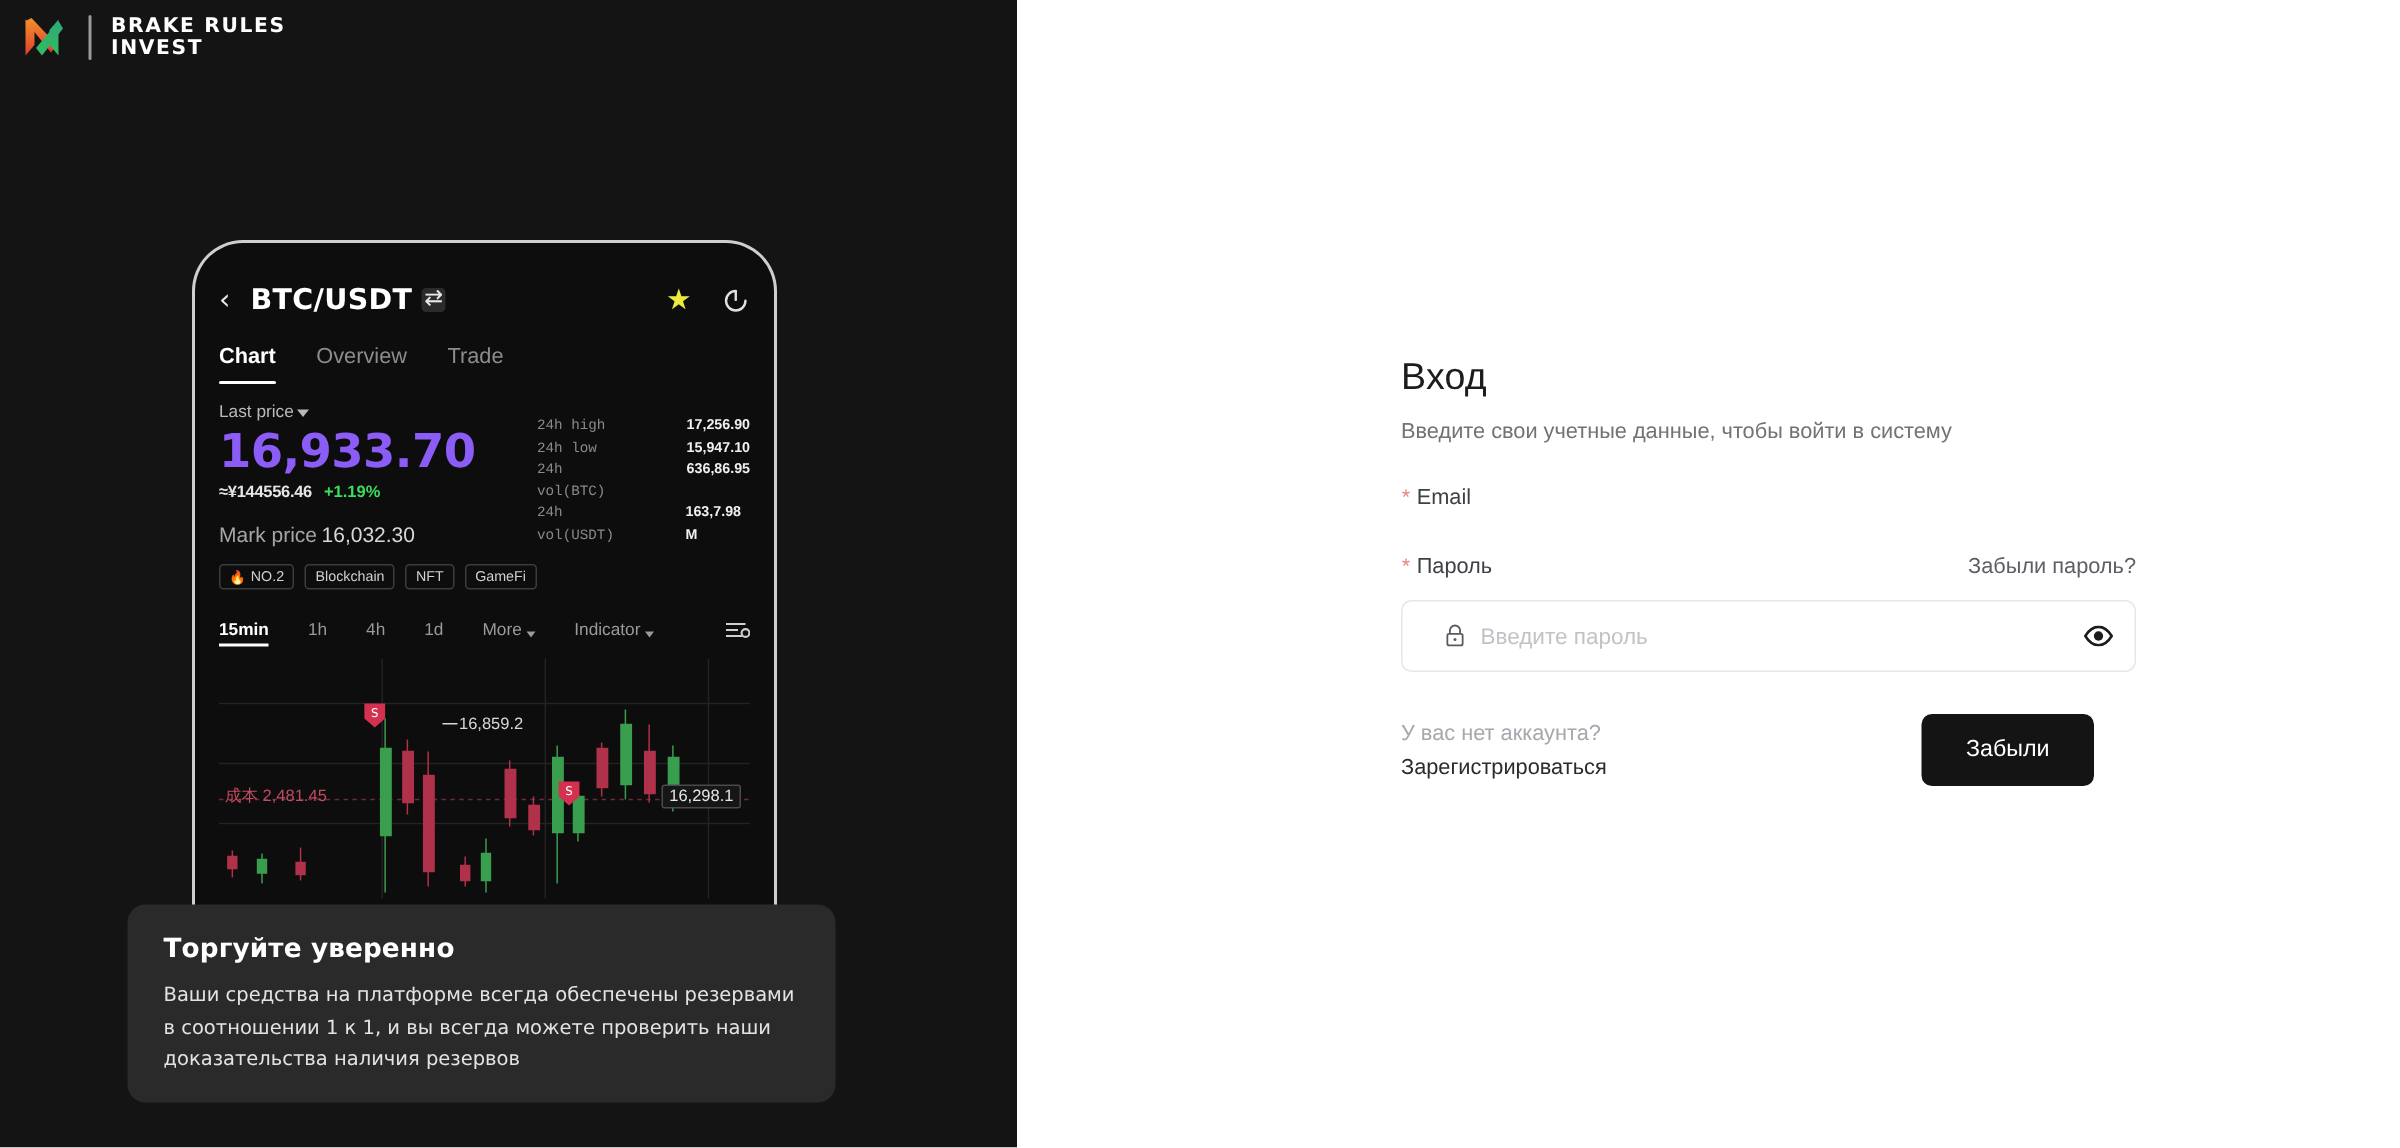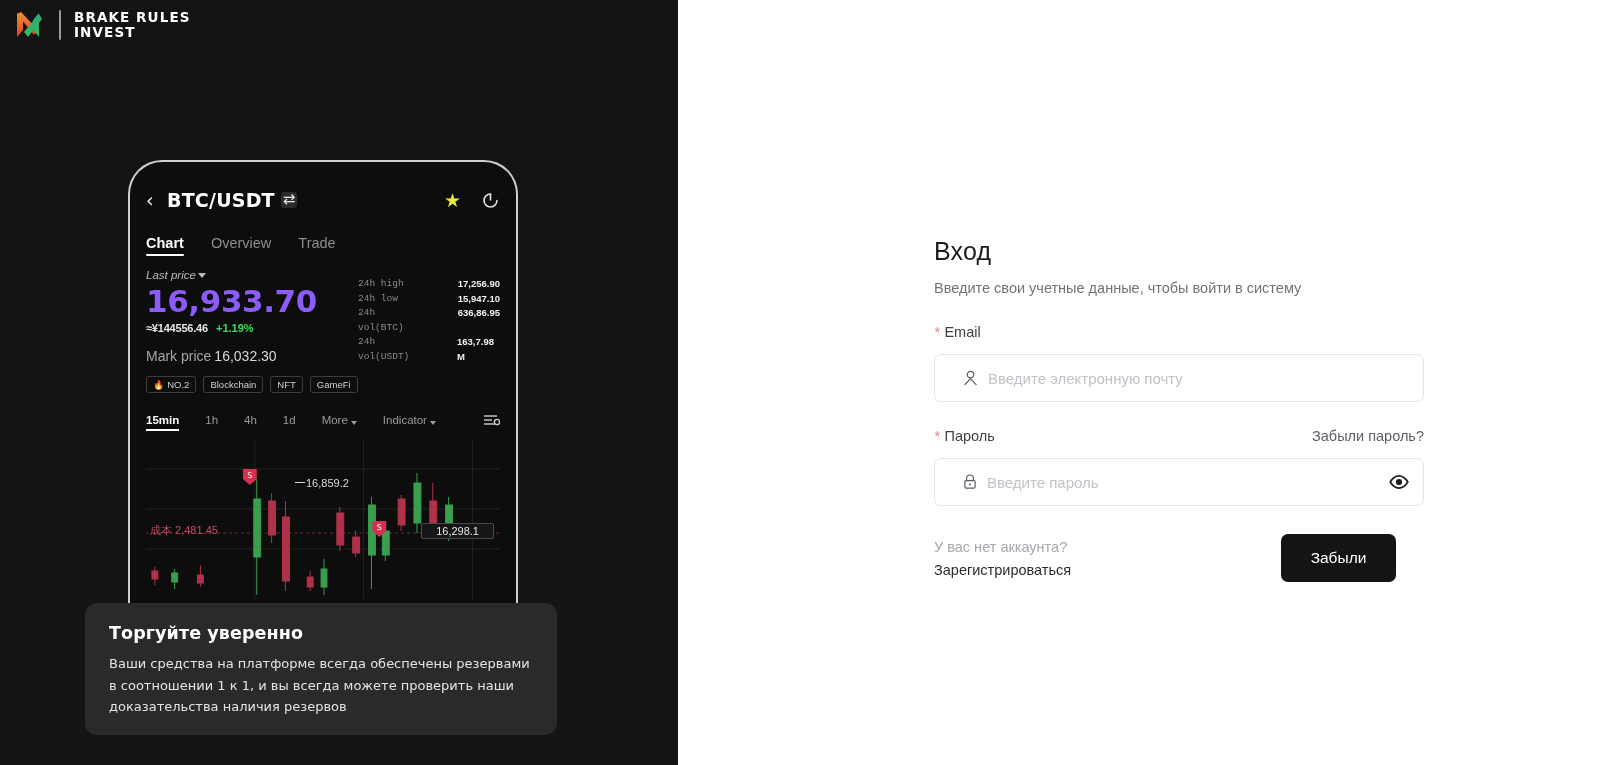--- a/index.html
+++ b/index.html
@@ -105,21 +105,20 @@
     line-height: 14px;
     display: inline-block;
   }
   .ph-top-spacer { flex: 1; }
   .ph-star { color: #ece93f; font-size: 19px; line-height: 1; margin-right: 20px; }
   .ph-refresh { width: 19px; height: 19px; display: block; }
 
   .ph-tabs {
     display: flex;
     gap: 27px;
-    align-items: flex-end;
     margin-top: 4px;
     height: 26px;
   }
   .ph-tab {
     color: #8c8c8c;
     font-size: 14.5px;
     position: relative;
     padding-bottom: 5px;
   }
   .ph-tab.active { color: #ffffff; font-weight: bold; }
@@ -133,21 +132,20 @@
   }
 
   .ph-body { display: flex; margin-top: 13px; }
   .ph-price-col { width: 212px; }
   .ph-lastprice {
     color: #b9b9b9;
     font-size: 11.5px;
     display: flex;
     align-items: center;
     gap: 2px;
-    font-style: italic;
   }
   .caret-down {
     width: 0; height: 0;
     border-left: 4px solid transparent;
     border-right: 4px solid transparent;
     border-top: 5px solid #b9b9b9;
     display: inline-block;
   }
   .ph-bigprice {
     color: #8b5cf6;
@@ -552,21 +550,21 @@
               <path d="M98 30 h14 v10 l-7 6 l-7 -6 z" fill="#d4304f"></path>
               <text x="105" y="39" font-size="8" fill="#ffffff" text-anchor="middle" font-family="DejaVu Sans, sans-serif">S</text>
               <path d="M229 82 h14 v10 l-7 6 l-7 -6 z" fill="#d4304f"></path>
               <text x="236" y="91" font-size="8" fill="#ffffff" text-anchor="middle" font-family="DejaVu Sans, sans-serif">S</text>
             </g>
           </svg>
 
           <div style="position:absolute;left:160px;top:38px;color:#d8d8d8;font-size:11px;">16,859.2</div>
           <div style="position:absolute;left:149px;top:43px;width:10px;height:1px;background:#d8d8d8;"></div>
           <div style="position:absolute;left:4px;top:84px;color:#c24a63;font-size:11px;">成本 2,481.45</div>
-          <div style="position:absolute;right:6px;top:84px;color:#e6e6e6;font-size:11px;border:1px solid #4a4a4a;border-radius:2px;padding:1px 14px;background:#161616;">16,298.1</div>
+          <div style="position:absolute;right:6px;top:84px;color:#e6e6e6;font-size:11px;border:1px solid #4a4a4a;border-radius:2px;padding:1px 4px;background:#161616;">16,298.1</div>
         </div>
 
       </div>
     </div>
 
     <div class="feature-card">
       <h3 class="feature-title">Торгуйте уверенно</h3>
       <p class="feature-text">Ваши средства на платформе всегда обеспечены резервами в соотношении 1 к 1, и вы всегда можете проверить наши доказательства наличия резервов</p>
     </div>
   </section>
@@ -576,27 +574,20 @@
 
       <h1 class="login-title">Вход</h1>
       <p class="login-sub">Введите свои учетные данные, чтобы войти в систему</p>
 
       <div class="field-block">
         <div class="field-label-row">
           <span class="field-label">
             <i class="req-star">*</i>
             <span>Email</span>
           </span>
-        </div>
-        <div class="input-shell">
-          <svg class="input-icon" width="15" height="16" viewBox="0 0 15 16">
-            <circle cx="7.5" cy="4.6" r="3.2" fill="none" stroke="#5a5a62" stroke-width="1.2"></circle>
-            <path d="M1.9 14.6 L7.5 8.6 L13.1 14.6" fill="none" stroke="#5a5a62" stroke-width="1.2" stroke-linecap="round"></path>
-          </svg>
-          <span class="input-text">Введите электронную почту</span>
         </div>
       </div>
 
       <div class="field-block">
         <div class="field-label-row">
           <span class="field-label">
             <i class="req-star">*</i>
             <span>Пароль</span>
           </span>
           <a class="forgot-link">Забыли пароль?</a>

